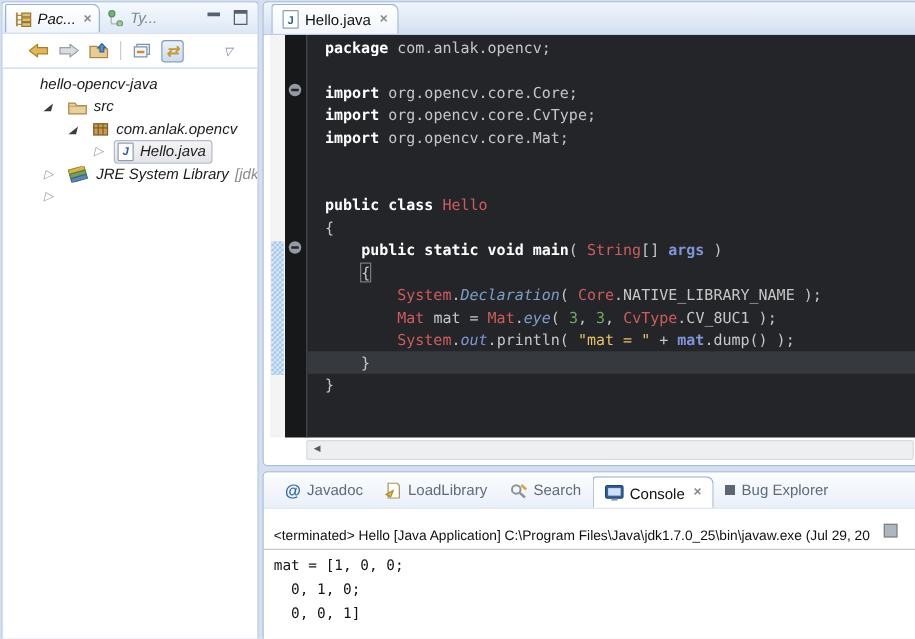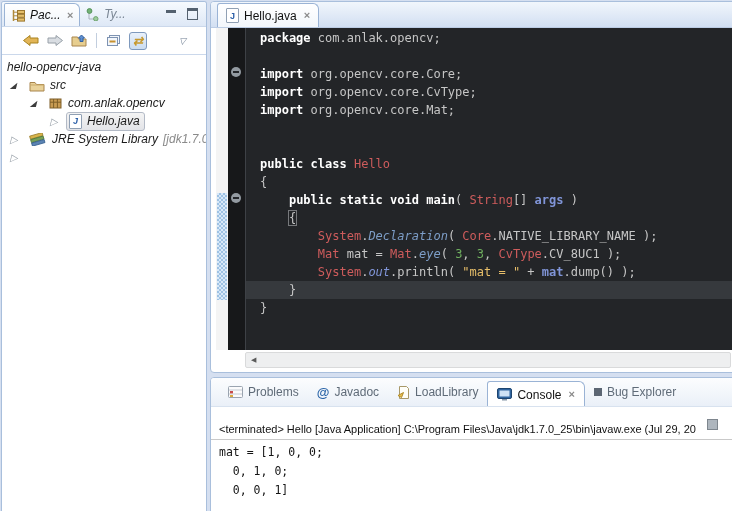--- a/index.html
+++ b/index.html
@@ -29,21 +29,21 @@
 
   .lp-toolbar{height:27px;display:flex;align-items:center;gap:8px;padding-left:21px;
     border-bottom:1px solid #CBD8EB;background:#FFF;}
   .tbtn{display:inline-flex;align-items:center;justify-content:center;}
   .tb-sep{width:1px;height:15px;background:#C2CEDE;margin:0 1px;}
   .tbtn.pressed{border:1px solid #7E99BD;border-radius:3px;background:linear-gradient(#E9F1FB,#CBDCF0);padding:1px 3px;}
   .link-arrows{color:#C7992E;font-weight:bold;font-size:12px;line-height:14px;}
   .chevron{color:#6E7E92;font-size:9px;margin-left:24px;}
 
   .tree{padding-top:3px;font-size:12px;color:#1A1A1A;white-space:nowrap;overflow:hidden;}
-  .tree-row{height:18px;display:flex;align-items:center;}
+  .tree-row{height:18px;display:flex;align-items:center;margin-left:25px;}
   .tree-arrow{width:16px;display:inline-block;text-align:left;flex:0 0 16px;}
   .tree-arrow.expanded{color:#3C3C3C;font-size:8px;}
   .tree-arrow.hollow{color:#9AA2AA;font-size:10px;}
   .tree-inner{display:inline-flex;align-items:center;gap:5px;padding:1px 4px 1px 2px;border:1px solid transparent;}
   .tree-inner.selected{background:linear-gradient(#F4F4F4,#E3E4E8);border:1px solid #B3BAC6;border-radius:3px;}
   .tree-dec{color:#8A8A8A;}
   .ticon{display:inline-flex;}
   .jfile{width:11px;height:13px;background:#FFF;border:1px solid #90A0B4;border-radius:1px;
     display:inline-flex;align-items:center;justify-content:center;
     font-size:9px;font-weight:bold;color:#2B5FA8;}
@@ -267,43 +267,41 @@
       </div>
   </div>
   <div class="editor-hscroll">
     <span>◀</span>
   </div>
 </div>
 
 <div class="bottom-panel">
   <div class="bp-tabbar">
       <div class="btab">
-        <span class="bicon">
-          <svg width="15" height="12">
-            <rect x="0.5" y="0.5" width="14" height="11" rx="1" fill="#FBFBFC" stroke="#9AA4B0"></rect>
-            <line x1="1" y1="4" x2="14" y2="4" stroke="#C3CAD2"></line>
-            <line x1="1" y1="8" x2="14" y2="8" stroke="#C3CAD2"></line>
-            <rect x="2" y="5" width="3" height="2.4" fill="#C84A4A"></rect>
-            <rect x="2" y="9" width="3" height="2" fill="#D8A93F"></rect>
-          </svg>
-        </span>
-        <span>Problems</span>
-      </div>
-      <div class="btab">
         <span class="bicon at">@</span>
         <span>Javadoc</span>
       </div>
       <div class="btab">
         <span class="bicon">
           <svg width="13" height="13">
             <path d="M2.5,0.5 h7 l2,2 v10 h-9 z" fill="#FEFEF8" stroke="#A89868"></path>
             <path d="M1,9.5 l5.5,-3 l-2,5 z" fill="#E8C050" stroke="#B08A28"></path>
           </svg>
         </span>
         <span>LoadLibrary</span>
+      </div>
+      <div class="btab">
+        <span class="bicon">
+          <svg width="14" height="13">
+            <circle cx="5" cy="5.5" r="3.4" fill="none" stroke="#8C929C" stroke-width="1.6"></circle>
+            <line x1="7.8" y1="8.3" x2="12" y2="12" stroke="#8C929C" stroke-width="2"></line>
+            <line x1="9" y1="2" x2="13" y2="5.6" stroke="#D8A93F" stroke-width="2"></line>
+          </svg>
+        </span>
+        <span>Search</span>
       </div>
       <div class="btab active">
         <span class="bicon">
           <svg width="15" height="13">
             <rect x="0.5" y="0.5" width="14" height="10" rx="1.5" fill="#2F649E" stroke="#1E4570"></rect>
             <rect x="2.5" y="2.5" width="10" height="6" fill="#CFE2F5"></rect>
             <rect x="5" y="11" width="5" height="1.5" fill="#8898A8"></rect>
           </svg>
         </span>
         <span>Console</span>

